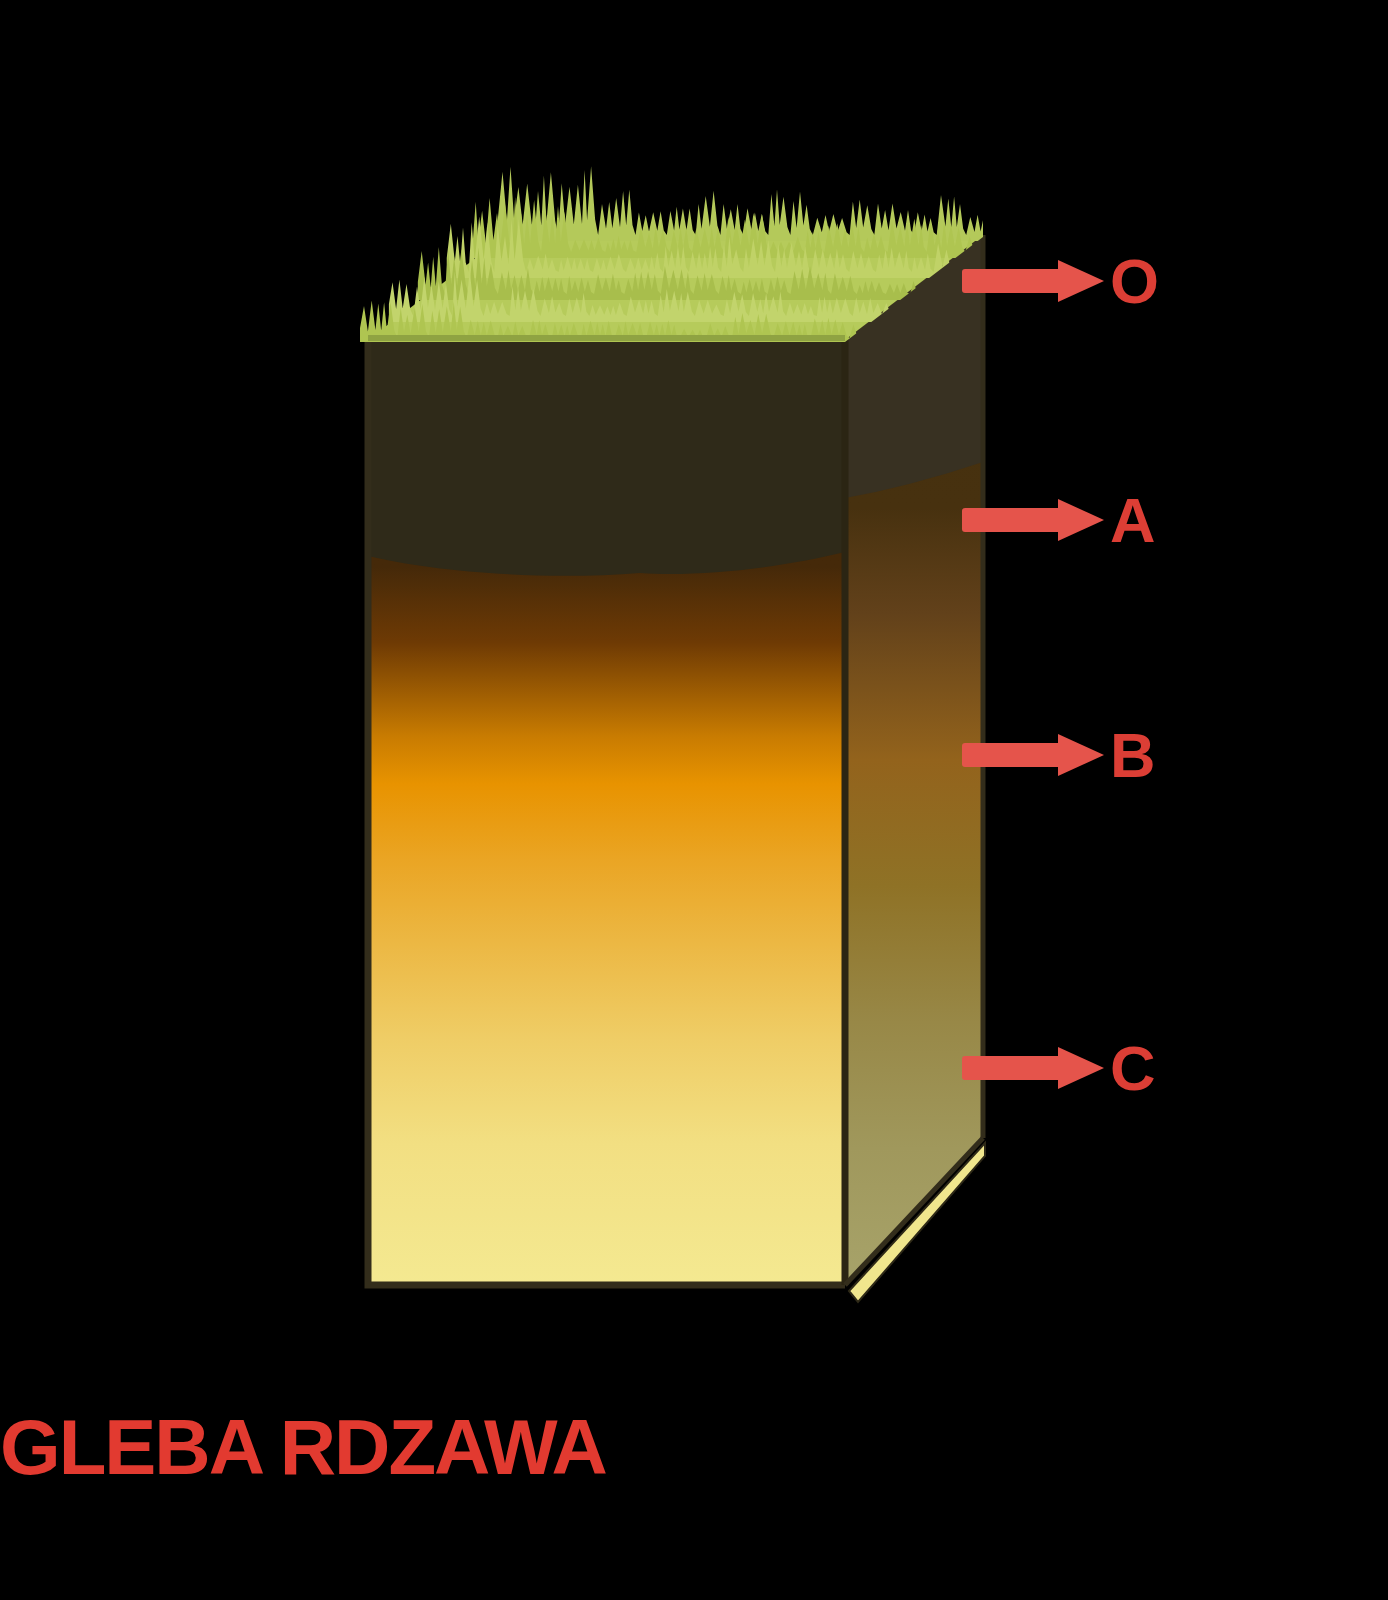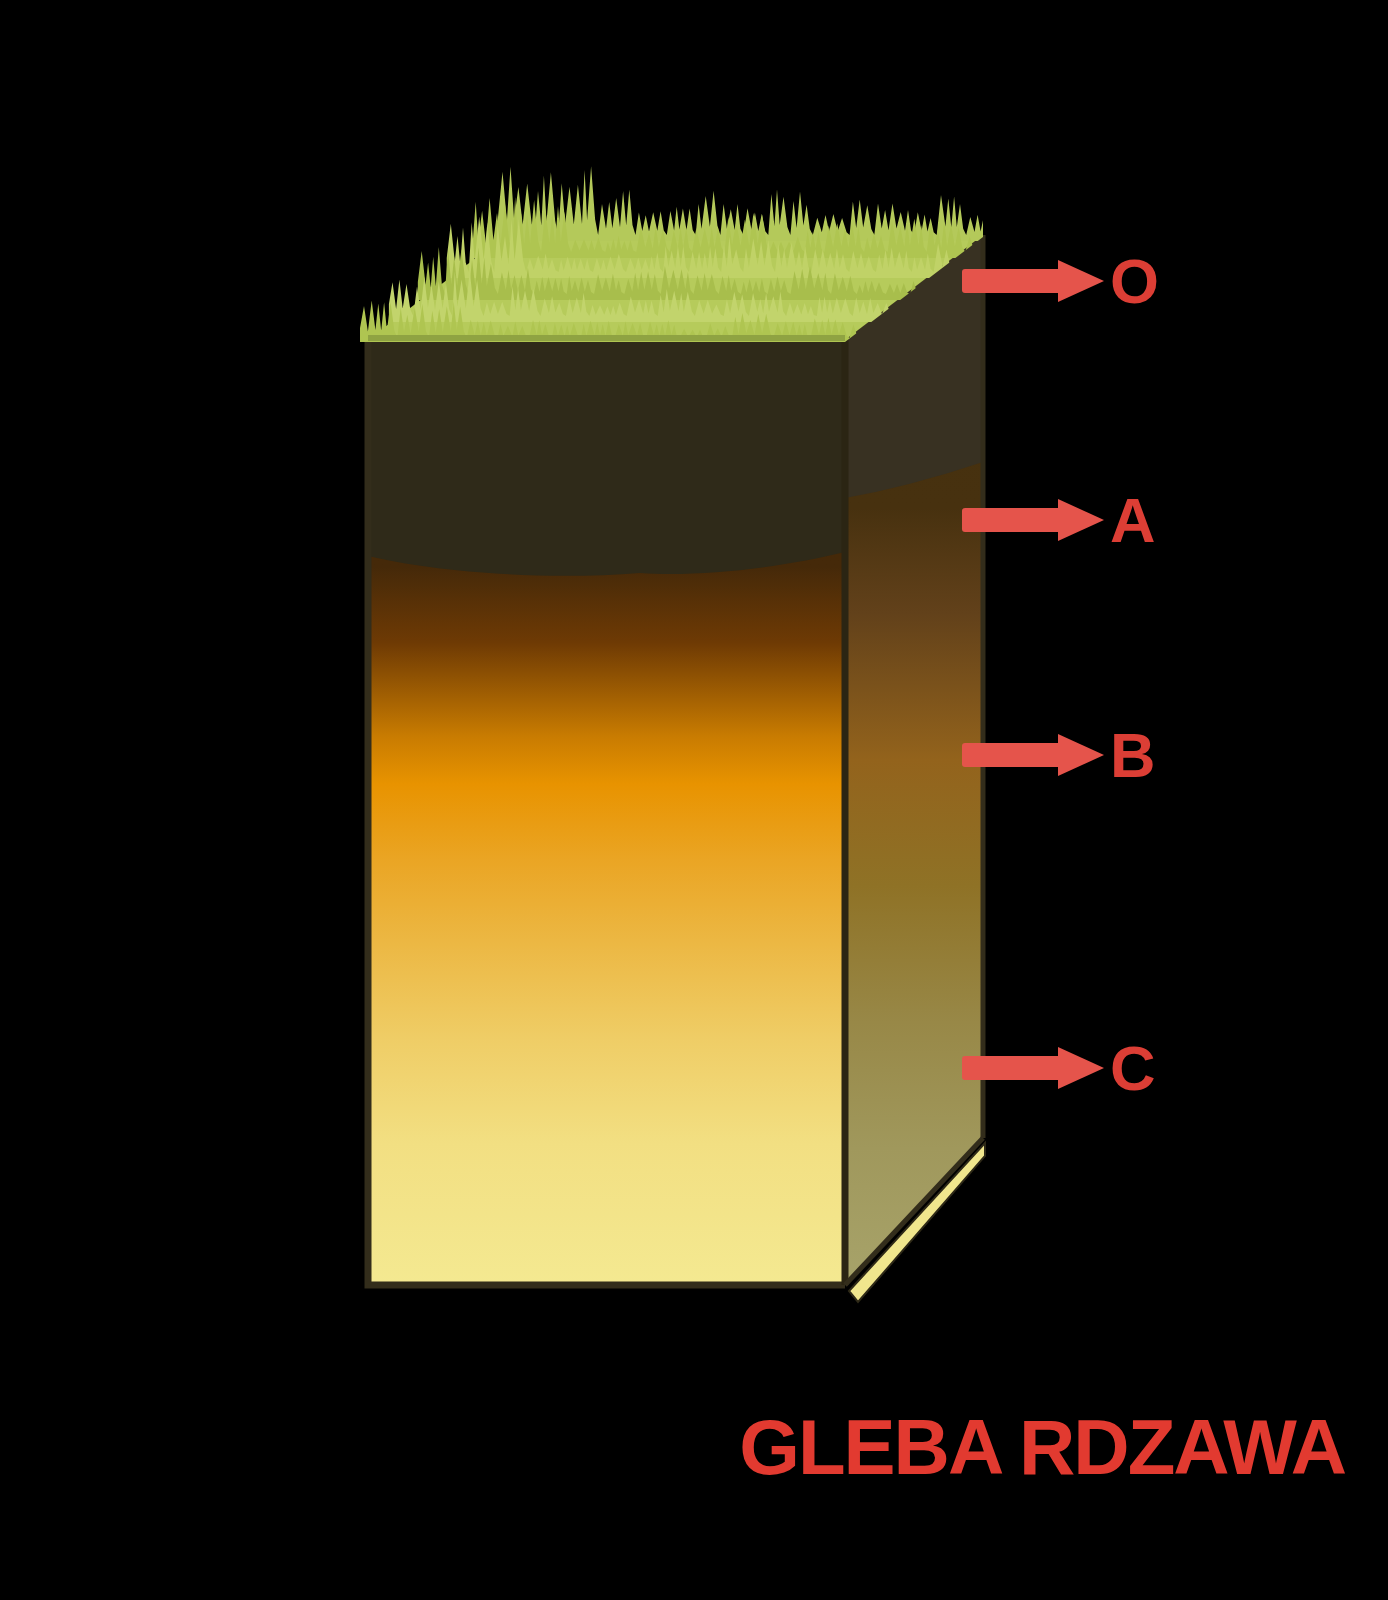--- a/index.html
+++ b/index.html
@@ -2,21 +2,21 @@
 <html><head>
 <meta charset="utf-8">
 <style>
   html,body{margin:0;padding:0;background:#000;}
   body{width:1388px;height:1600px;overflow:hidden;font-family:"Liberation Sans",sans-serif;}
   .stage{position:relative;width:1388px;height:1600px;background:#000;}
   #scene{position:absolute;left:0;top:0;width:1388px;height:1600px;display:block;}
   #diagram-title{
     position:absolute;
     left:0; top:1408px; width:1345px;
-    text-align:right;
+    text-align:left;
     font-family:"Liberation Sans",sans-serif;
     font-weight:bold;
     font-size:78px;
     letter-spacing:-2px;
     line-height:1.0;
     user-select:none;
   }
   text.horizon-label{
     font-family:"Liberation Sans",sans-serif;
     font-weight:bold;

